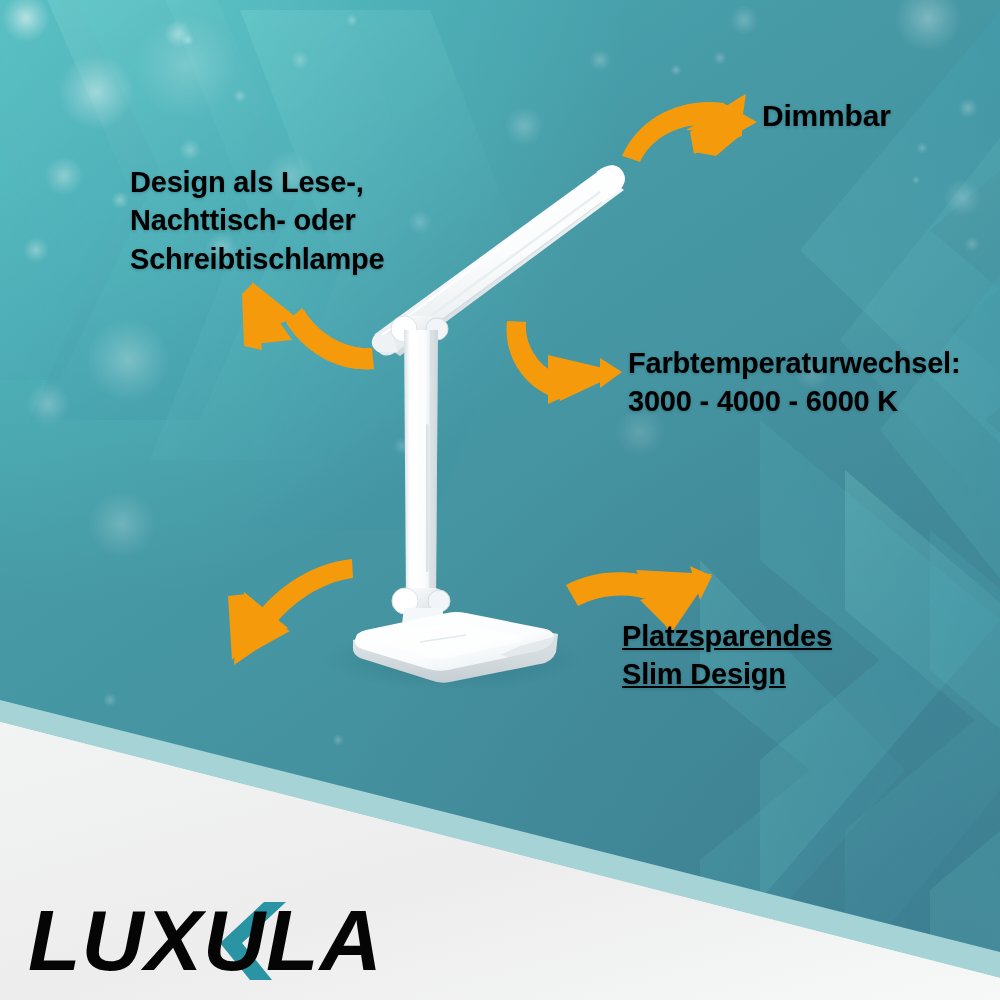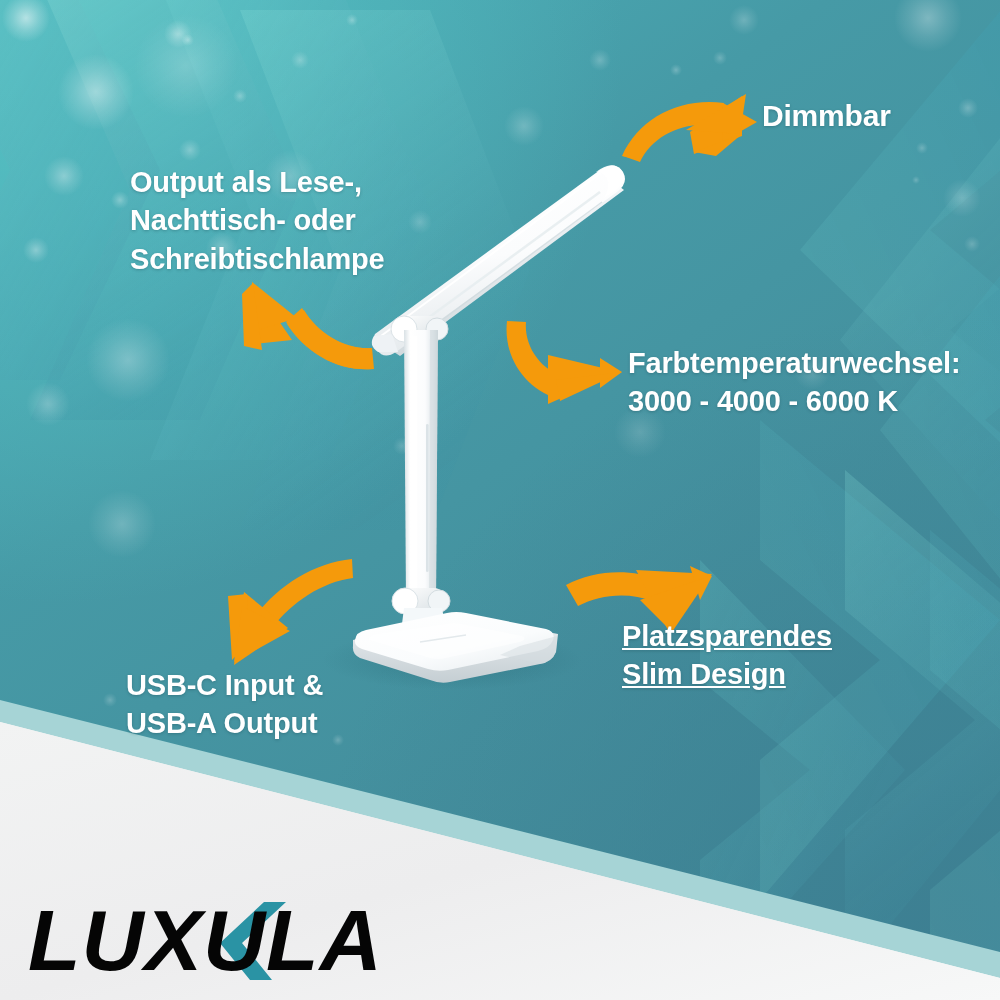--- a/index.html
+++ b/index.html
@@ -37,21 +37,21 @@
   .lamp { position:absolute; left:0; top:0; width:1000px; height:1000px; pointer-events:none; }
   .lamp svg { display:block; }
 
   
   .arrows { position:absolute; left:0; top:0; width:1000px; height:1000px; }
   .arrows svg { display:block; }
 
   
   .callout {
     position: absolute;
-    color: #ffffff;
+    color: #000000;
     font-weight: bold;
     font-size: 29px;
     line-height: 1.32;
     letter-spacing: -0.2px;
     text-shadow: 0 1px 3px rgba(20,60,70,0.30);
     white-space: pre-line;
   }
   #callout-dimmbar      { left: 762px; top: 96px;  font-size: 30px; }
   #callout-perfekt      { left: 130px; top: 163px; }
   #callout-farbtemp     { left: 628px; top: 344px; }
@@ -327,32 +327,30 @@
                  C 629 592, 600 594, 578 606 Z" fill="#F59A0B"></path>
         <path d="M 636 570 L 712 574 L 668 630 Z" fill="#F59A0B"></path>
         <path d="M 690 566 L 712 576 L 700 600 Z" fill="#F59A0B"></path>
         <path d="M 640 600 L 710 576 L 672 632 Z" fill="#F59A0B"></path>
       </g>
     </svg>
   </div>
 
   <div class="callout" id="callout-dimmbar">Dimmbar</div>
 
-  <div class="callout" id="callout-perfekt">Output als Lese-,
+  <div class="callout" id="callout-perfekt">Design als Lese-,
 Nachttisch- oder
 Schreibtischlampe</div>
 
   <div class="callout" id="callout-farbtemp">Farbtemperaturwechsel:
 3000 - 4000 - 6000 K</div>
 
   <div class="callout" id="callout-slim">Platzsparendes
 Slim Design</div>
 
-  <div class="callout" id="callout-usb">USB-C Input &amp;
-USB-A Output</div>
 
   <div class="logo-wrap">
     <svg viewBox="0 0 470 86" xmlns="http://www.w3.org/2000/svg">
 
       <g>
         <path d="M 236 4 L 258 4 L 214 45 L 244 82 L 222 82 L 192 45 Z" fill="#2a93a4"></path>
       </g>
 
       <text x="0" y="72" font-family="'Liberation Sans', sans-serif" font-size="86" font-weight="bold" font-style="italic" letter-spacing="1" fill="#050505">LUXULA</text>
     </svg>

